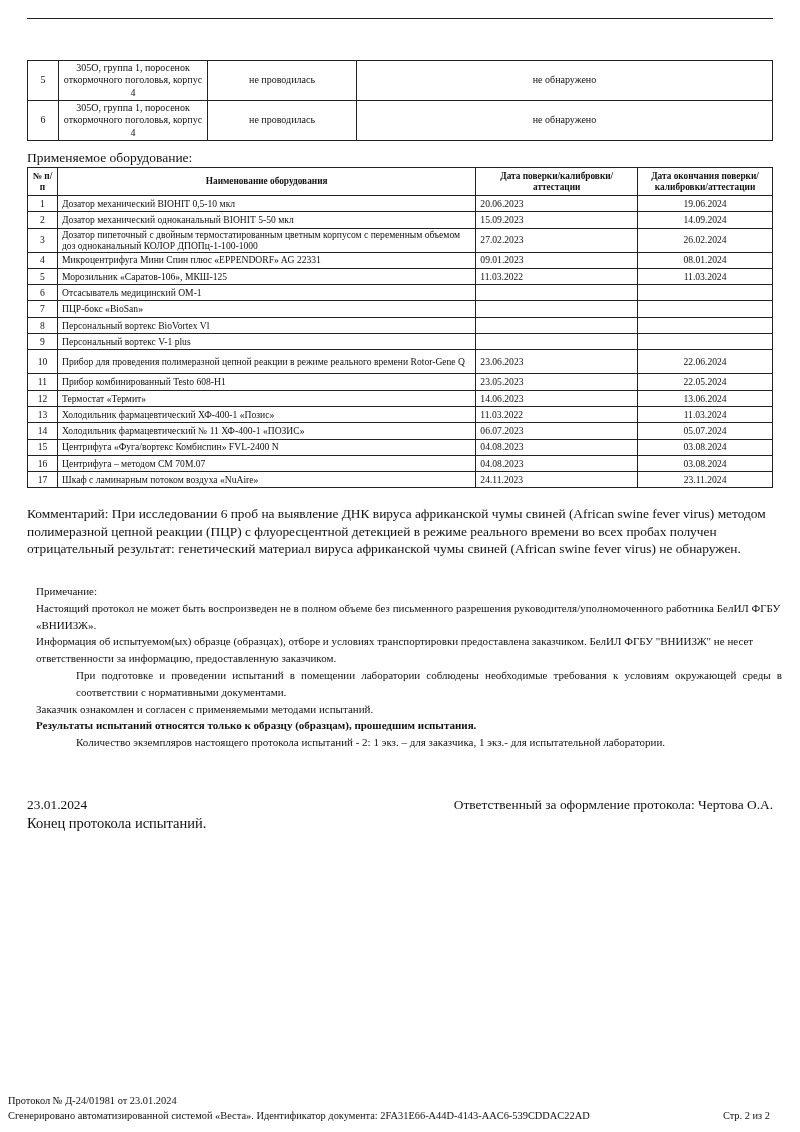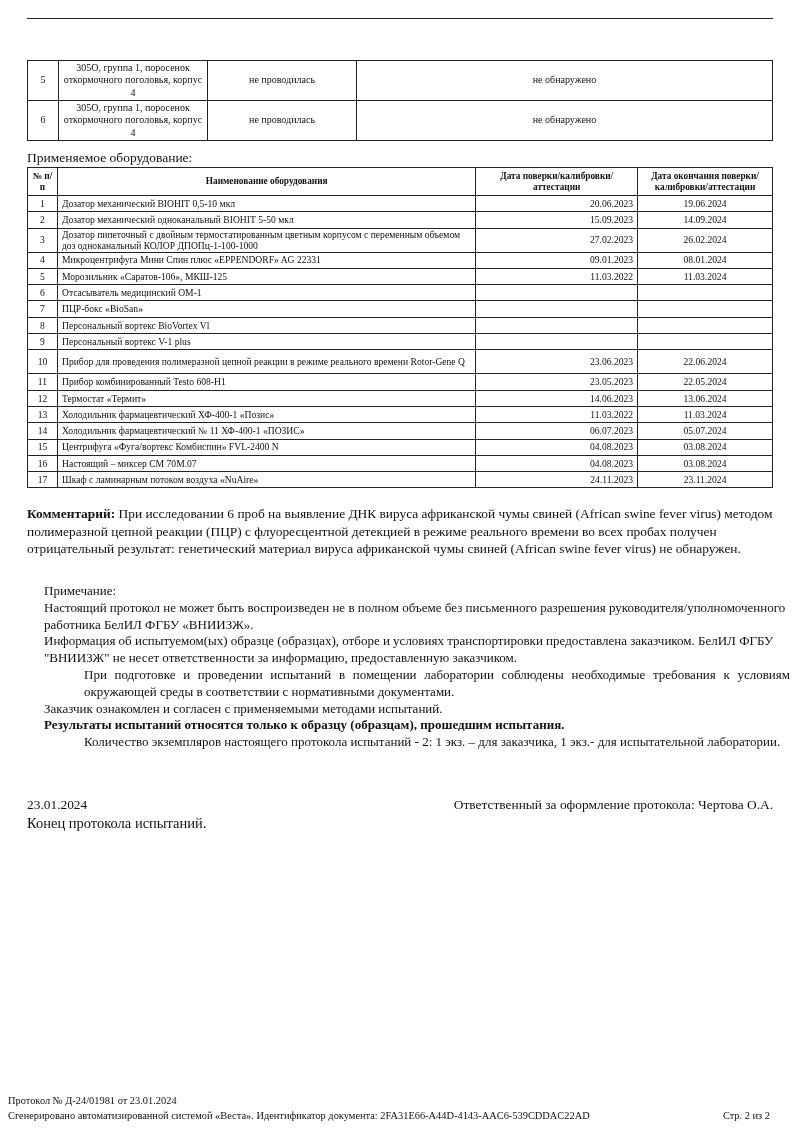--- a/index.html
+++ b/index.html
@@ -35,33 +35,33 @@
     }
     .equip {
       position: absolute; left: 27px; top: 167px; width: 746px;
       font-size: 9.6px; line-height: 11.5px;
     }
     .equip th, .equip td { border: 1.2px solid #222; padding: 0 4px; vertical-align: middle; }
     .equip th { font-weight: bold; text-align: center; height: 28px; font-size: 9.3px; line-height: 11px; }
     .equip td { height: 16.3px; }
     .equip td.num { text-align: center; width: 30px; padding: 0; }
     .equip td.name { width: 419px; text-align: left; font-family: Liberation Serif, serif; }
-    .equip td.date { text-align: right; width: 162px; }
+    .equip td.date { text-align: left; width: 162px; }
     .equip td.date2 { text-align: center; width: 135px; }
     .equip tr.tall td { height: 24px; }
 
     .comment {
       position: absolute; left: 27px; top: 505px; width: 746px;
       font-size: 13.4px; line-height: 17.5px;
     }
-    .comment b { font-weight: bold; }
+    .comment b { font-weight: normal; }
 
     .notes {
-      position: absolute; left: 44px; top: 583px; width: 746px;
-      font-size: 13px; line-height: 16.8px;
+      position: absolute; left: 36px; top: 583px; width: 746px;
+      font-size: 11px; line-height: 16.8px;
     }
     .notes p { margin: 0; }
     .notes p.justify { text-align: justify; text-align-last: left; margin-left: 40px; }
     .notes p.bold { font-weight: bold; }
 
     .sign-row {
       position: absolute; left: 27px; top: 796px; width: 746px;
       font-size: 13.4px; line-height: 17px;
     }
     .sign-row .date { position: absolute; left: 0; top: 0; }
@@ -196,21 +196,21 @@
         <td class="date2">05.07.2024</td>
       </tr>
     <tr>
         <td class="num">15</td>
         <td class="name">Центрифуга «Фуга/вортекс Комбиспин» FVL-2400 N</td>
         <td class="date">04.08.2023</td>
         <td class="date2">03.08.2024</td>
       </tr>
     <tr>
         <td class="num">16</td>
-        <td class="name">Настоящий – миксер СМ 70М.07</td>
+        <td class="name">Центрифуга – методом СМ 70М.07</td>
         <td class="date">04.08.2023</td>
         <td class="date2">03.08.2024</td>
       </tr>
     <tr>
         <td class="num">17</td>
         <td class="name">Шкаф с ламинарным потоком воздуха «NuAire»</td>
         <td class="date">24.11.2023</td>
         <td class="date2">23.11.2024</td>
       </tr>
   </tbody>

